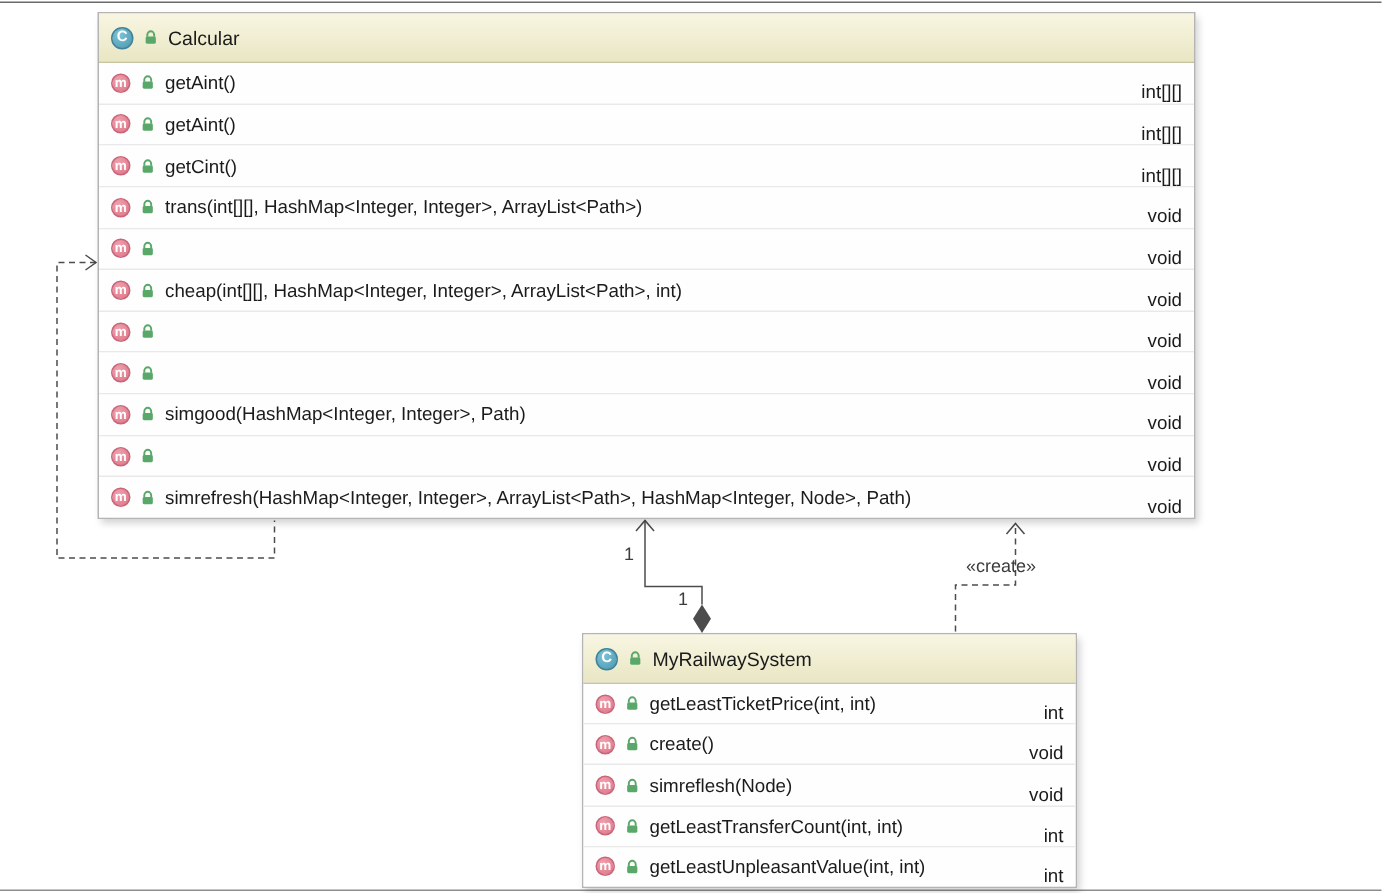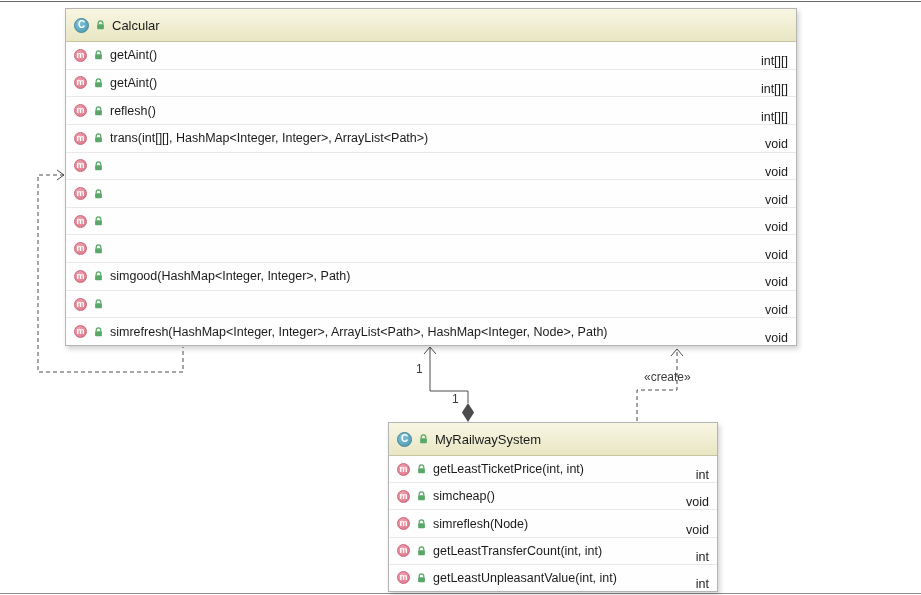--- a/index.html
+++ b/index.html
@@ -134,21 +134,21 @@
         </svg>
       <span class="sig">getAint()</span>
       <span class="ret">int[][]</span>
     </div>
     <div class="row">
       <span class="circle-icon method-icon">m</span>
       <svg class="lock" viewBox="0 0 12 12">
           <path d="M3.5 5.5 V4 a2.5 2.5 0 0 1 5 0 V5.5" stroke="#59a869" stroke-width="1.4" fill="none"></path>
           <rect x="2.3" y="5.3" width="7.4" height="5.2" rx="1" fill="#59a869"></rect>
         </svg>
-      <span class="sig">reflesh()</span>
+      <span class="sig">getCint()</span>
       <span class="ret">int[][]</span>
     </div>
     <div class="row">
       <span class="circle-icon method-icon">m</span>
       <svg class="lock" viewBox="0 0 12 12">
           <path d="M3.5 5.5 V4 a2.5 2.5 0 0 1 5 0 V5.5" stroke="#59a869" stroke-width="1.4" fill="none"></path>
           <rect x="2.3" y="5.3" width="7.4" height="5.2" rx="1" fill="#59a869"></rect>
         </svg>
       <span class="sig">trans(int[][], HashMap&lt;Integer, Integer&gt;, ArrayList&lt;Path&gt;)</span>
       <span class="ret">void</span>
@@ -160,20 +160,21 @@
           <rect x="2.3" y="5.3" width="7.4" height="5.2" rx="1" fill="#59a869"></rect>
         </svg>
       <span class="ret">void</span>
     </div>
     <div class="row">
       <span class="circle-icon method-icon">m</span>
       <svg class="lock" viewBox="0 0 12 12">
           <path d="M3.5 5.5 V4 a2.5 2.5 0 0 1 5 0 V5.5" stroke="#59a869" stroke-width="1.4" fill="none"></path>
           <rect x="2.3" y="5.3" width="7.4" height="5.2" rx="1" fill="#59a869"></rect>
         </svg>
+      <span class="sig">cheap(int[][], HashMap&lt;Integer, Integer&gt;, ArrayList&lt;Path&gt;, int)</span>
       <span class="ret">void</span>
     </div>
     <div class="row">
       <span class="circle-icon method-icon">m</span>
       <svg class="lock" viewBox="0 0 12 12">
           <path d="M3.5 5.5 V4 a2.5 2.5 0 0 1 5 0 V5.5" stroke="#59a869" stroke-width="1.4" fill="none"></path>
           <rect x="2.3" y="5.3" width="7.4" height="5.2" rx="1" fill="#59a869"></rect>
         </svg>
       <span class="ret">void</span>
     </div>
@@ -232,21 +233,21 @@
         </svg>
       <span class="sig">getLeastTicketPrice(int, int)</span>
       <span class="ret">int</span>
     </div>
     <div class="row">
       <span class="circle-icon method-icon">m</span>
       <svg class="lock" viewBox="0 0 12 12">
           <path d="M3.5 5.5 V4 a2.5 2.5 0 0 1 5 0 V5.5" stroke="#59a869" stroke-width="1.4" fill="none"></path>
           <rect x="2.3" y="5.3" width="7.4" height="5.2" rx="1" fill="#59a869"></rect>
         </svg>
-      <span class="sig">simcheap()</span>
+      <span class="sig">create()</span>
       <span class="ret">void</span>
     </div>
     <div class="row">
       <span class="circle-icon method-icon">m</span>
       <svg class="lock" viewBox="0 0 12 12">
           <path d="M3.5 5.5 V4 a2.5 2.5 0 0 1 5 0 V5.5" stroke="#59a869" stroke-width="1.4" fill="none"></path>
           <rect x="2.3" y="5.3" width="7.4" height="5.2" rx="1" fill="#59a869"></rect>
         </svg>
       <span class="sig">simreflesh(Node)</span>
       <span class="ret">void</span>

